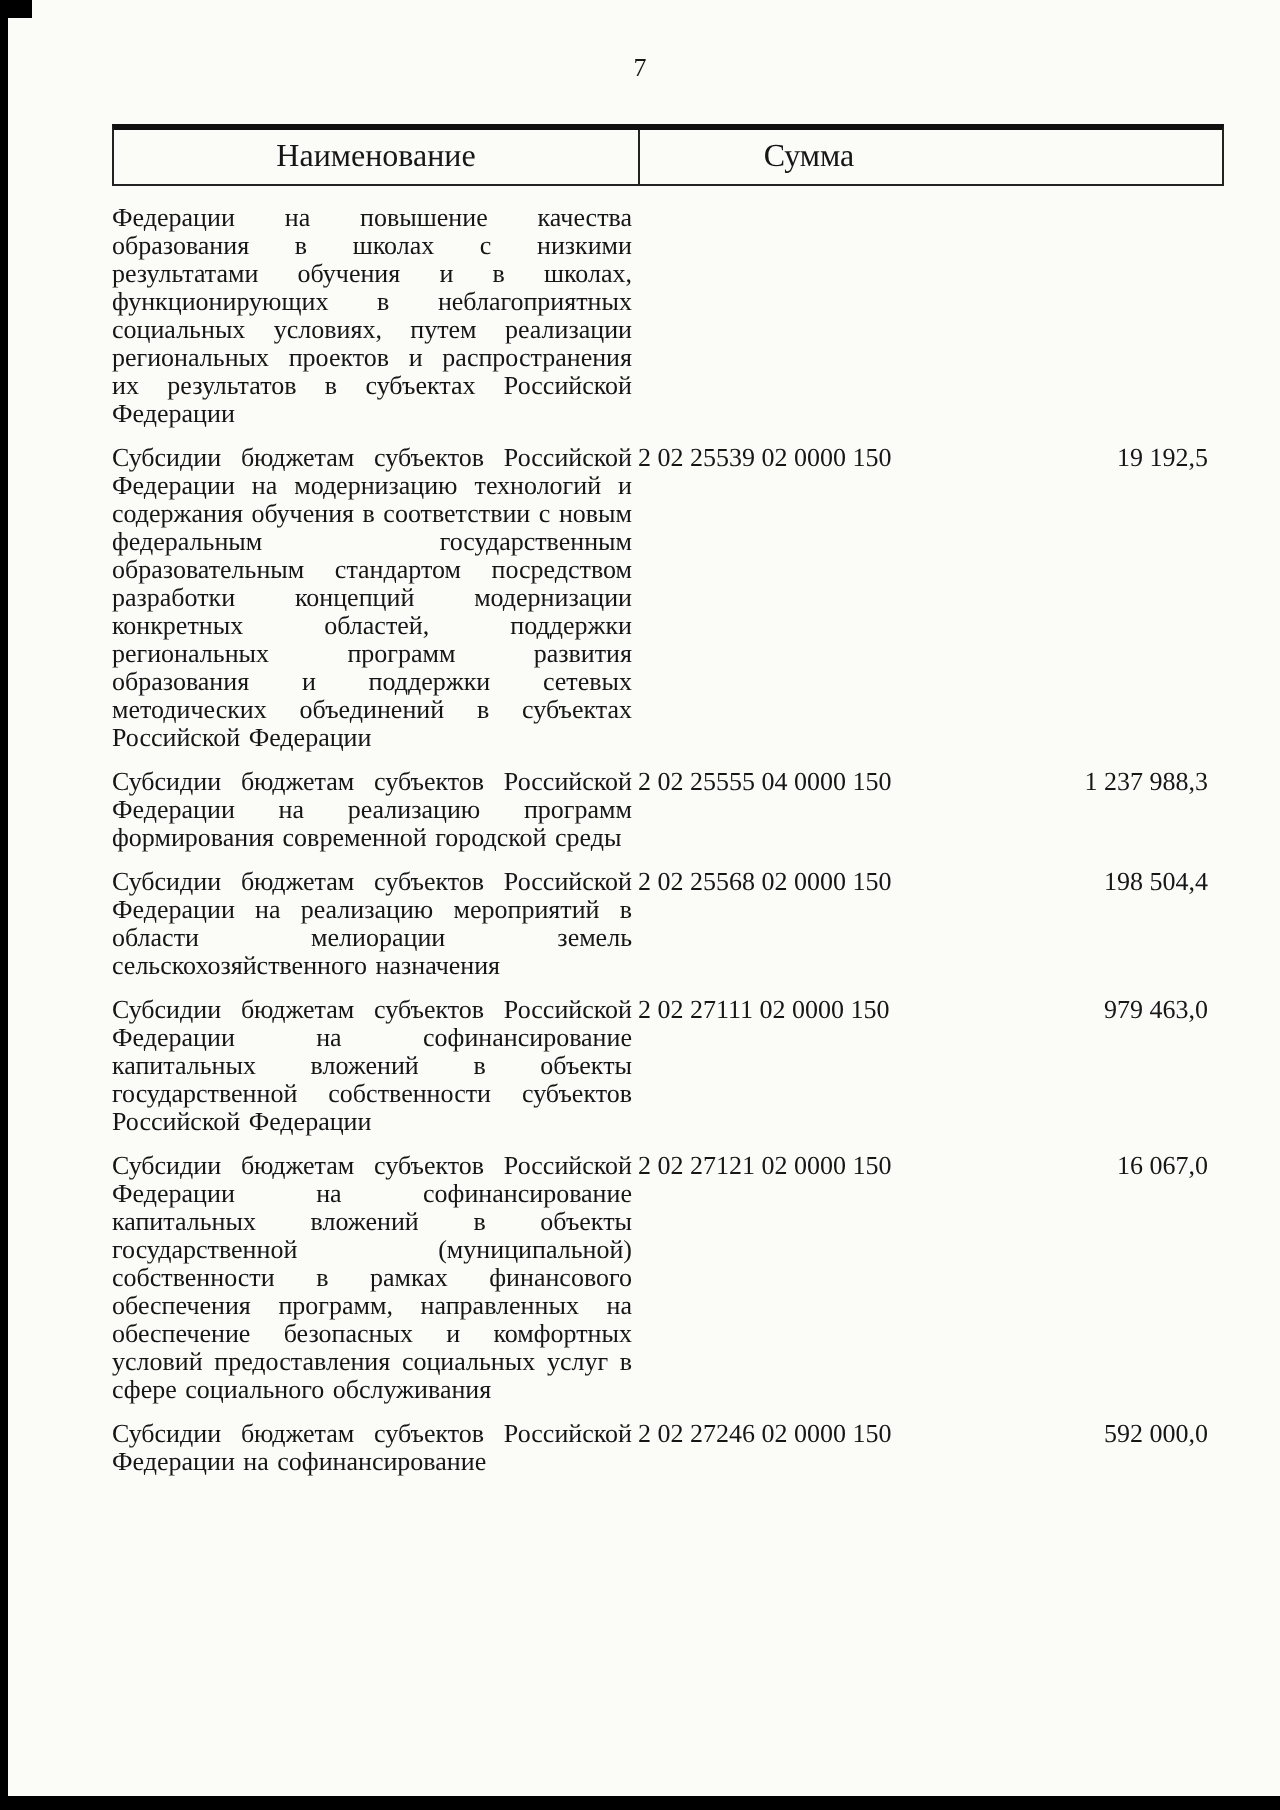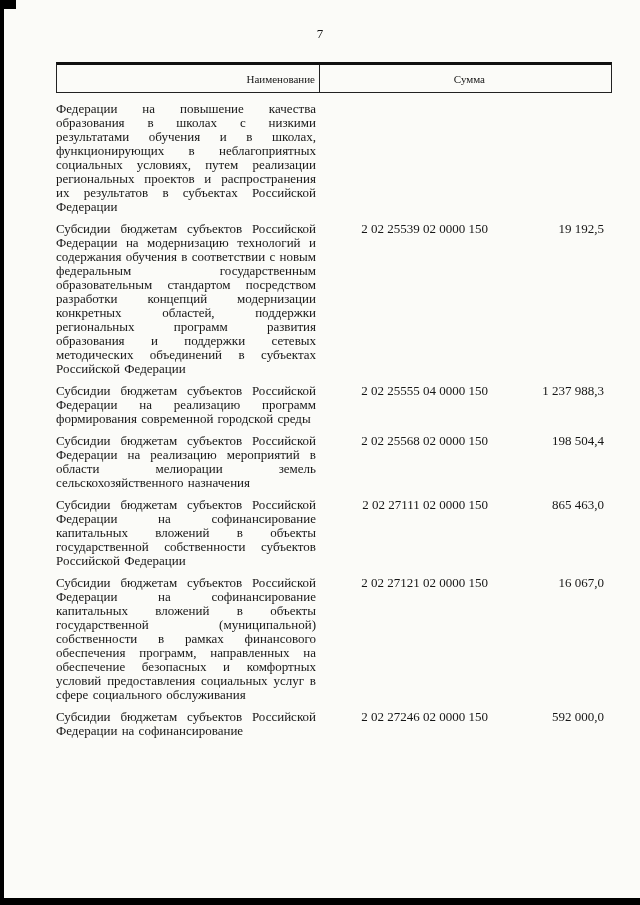--- a/index.html
+++ b/index.html
@@ -39,22 +39,22 @@
   .thead {
     display: grid;
     grid-template-columns: 263px 169px 124px;
     border-top: 3px solid #101010;
     border-bottom: 1px solid #222;
     border-left: 1px solid #222;
     border-right: 1px solid #222;
   }
   .th {
     padding: 7px 4px 6px 4px;
-    text-align: right;
-    font-size: 11px;
+    text-align: center;
+    font-size: 16px;
     line-height: 14px;
     border-right: 1px solid #222;
   }
   .th:last-child { border-right: none; }
 
   .tbody { padding-top: 1px; }
 
   .tr {
     display: grid;
     grid-template-columns: 263px 169px 124px;
@@ -63,21 +63,21 @@
   .td {
     font-size: 13px;
     line-height: 14px;
   }
   .td.name {
     text-align: justify;
     padding-right: 3px;
     word-spacing: 1px;
   }
   .td.code {
-    text-align: right;
+    text-align: left;
     white-space: nowrap;
   }
   .td.sum {
     text-align: right;
     padding-right: 8px;
     white-space: nowrap;
   }
 </style>
 </head>
 <body>
@@ -120,21 +120,21 @@
 
       <div class="tr">
         <div class="td name">Субсидии бюджетам субъектов Российской Федерации на реализацию мероприятий в области мелиорации земель сельскохозяйственного назначения</div>
         <div class="td code">2 02 25568 02 0000 150</div>
         <div class="td sum">198 504,4</div>
       </div>
 
       <div class="tr">
         <div class="td name">Субсидии бюджетам субъектов Российской Федерации на софинансирование капитальных вложений в объекты государственной собственности субъектов Российской Федерации</div>
         <div class="td code">2 02 27111 02 0000 150</div>
-        <div class="td sum">865 463,0</div>
+        <div class="td sum">979 463,0</div>
       </div>
 
       <div class="tr">
         <div class="td name">Субсидии бюджетам субъектов Российской Федерации на софинансирование капитальных вложений в объекты государственной (муниципальной) собственности в рамках финансового обеспечения программ, направленных на обеспечение безопасных и комфортных условий предоставления социальных услуг в сфере социального обслуживания</div>
         <div class="td code">2 02 27121 02 0000 150</div>
         <div class="td sum">16 067,0</div>
       </div>
 
       <div class="tr">
         <div class="td name">Субсидии бюджетам субъектов Российской Федерации на софинансирование</div>

